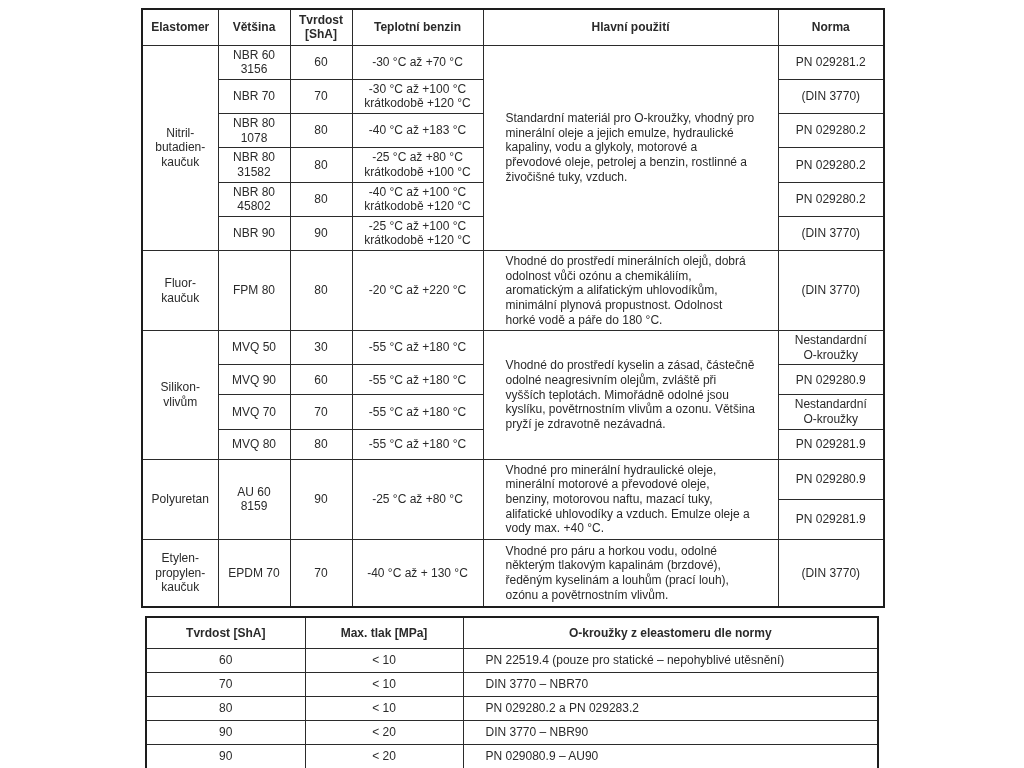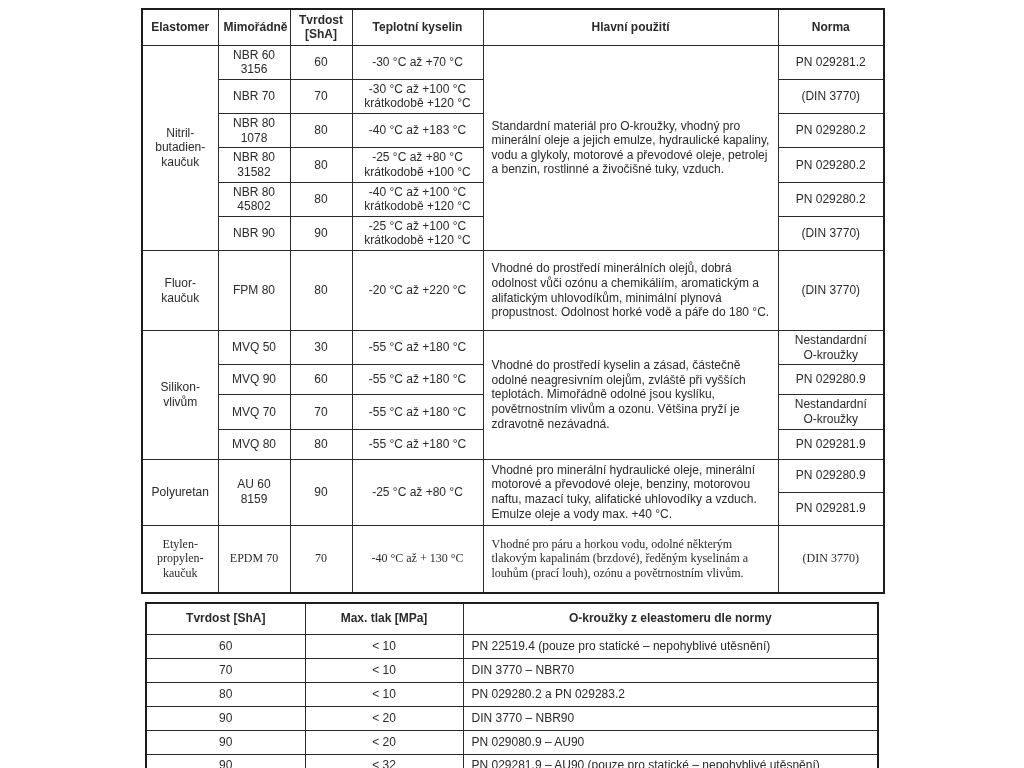--- a/index.html
+++ b/index.html
@@ -33,52 +33,52 @@
     padding: 2px 5px;
     text-align: center;
     vertical-align: middle;
     white-space: pre-line;
     overflow: hidden;
   }
   table { border: 2px solid #1d1d1d; }
   th { font-weight: bold; }
   td.usage {
     text-align: left;
-    padding: 3px 8px;
+    padding: 3px 22px;
   }
   
   .t1 thead tr { height: 36px; }
   tr.r-sub    { height: 30px; }
   tr.r-fpm    { height: 80px; }
   tr.r-au     { height: 33px; }
-  tr.r-epdm   { height: 68px; font-family: Liberation Serif, serif; }
+  tr.r-epdm   { height: 68px; }
   .t2 thead tr { height: 31px; }
   .t2 tbody tr { height: 24px; }
 </style>
 </head>
 <body>
 
 <div class="sheet">
 
   <table class="t1">
     <colgroup>
       <col style="width:76px">
         <col style="width:72px">
         <col style="width:62px">
       <col style="width:131px">
         <col style="width:295px">
         <col style="width:106px">
     </colgroup>
     <thead>
       <tr>
         <th>Elastomer</th>
-        <th>Mimořádně</th>
+        <th>Většina</th>
         <th>Tvrdost
 [ShA]</th>
-        <th>Teplotní kyselin</th>
+        <th>Teplotní benzin</th>
         <th>Hlavní použití</th>
         <th>Norma</th>
       </tr>
     </thead>
     <tbody>
 
       <tr class="r-sub">
         <td rowspan="6">Nitril-
 butadien-
 kaučuk</td>

